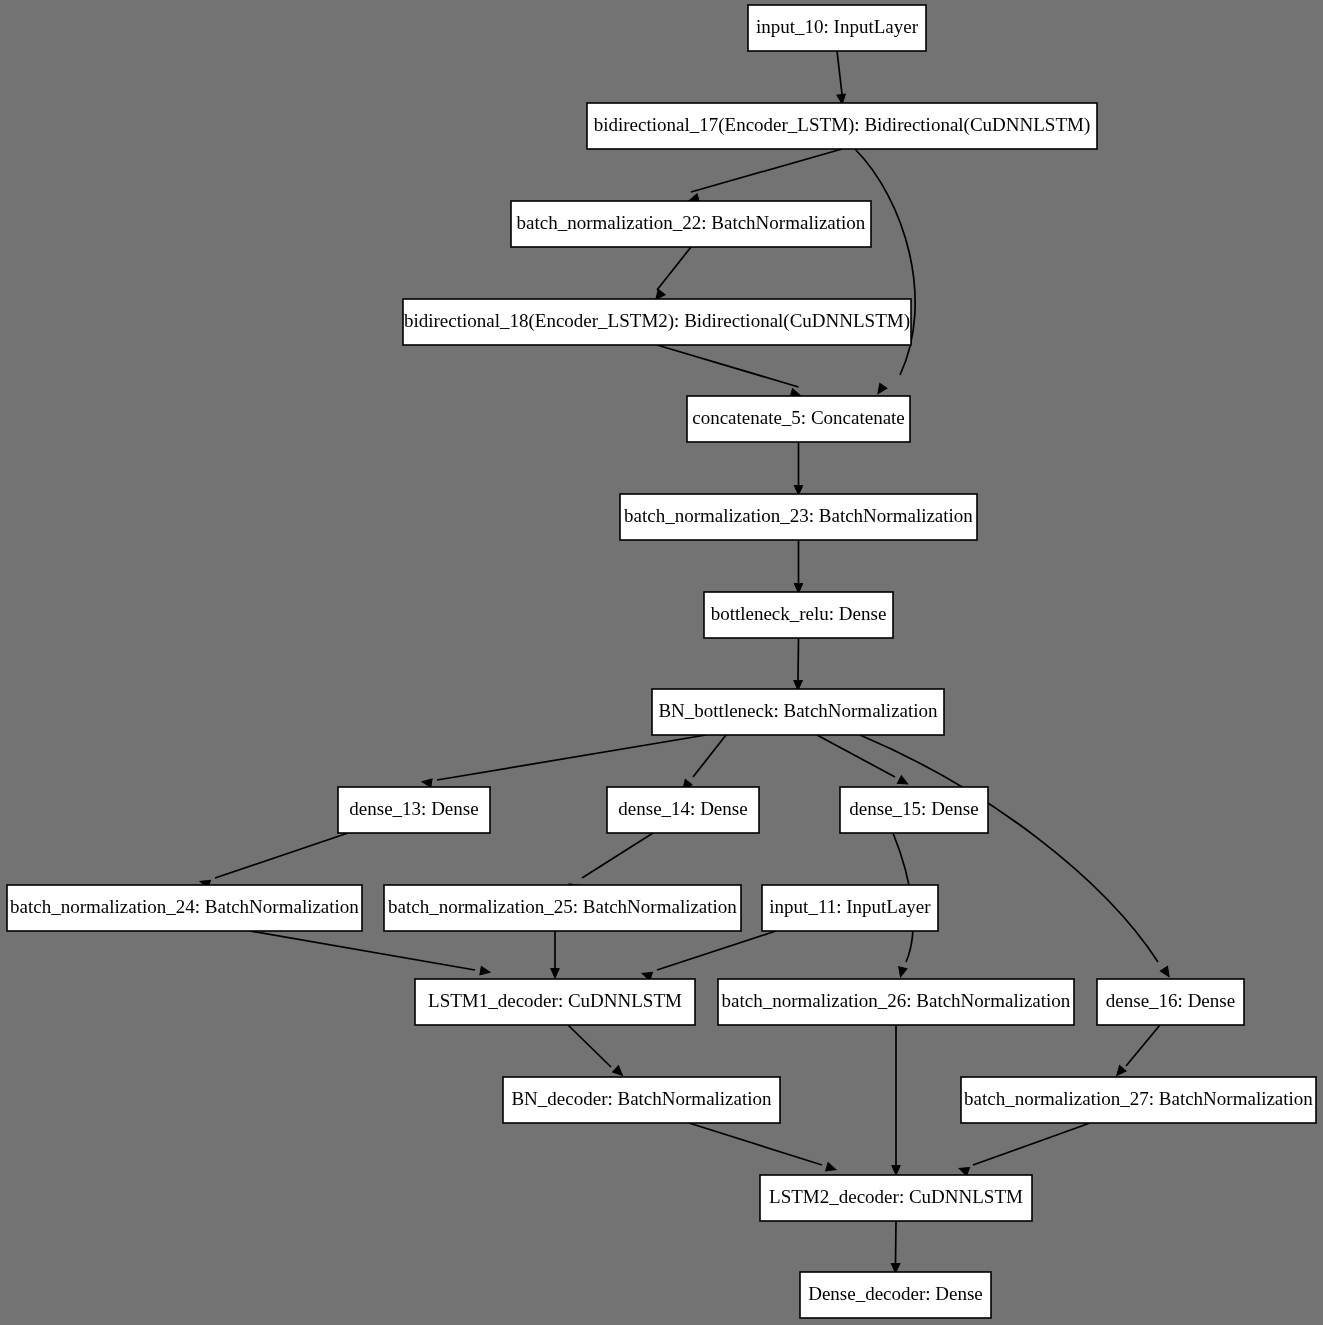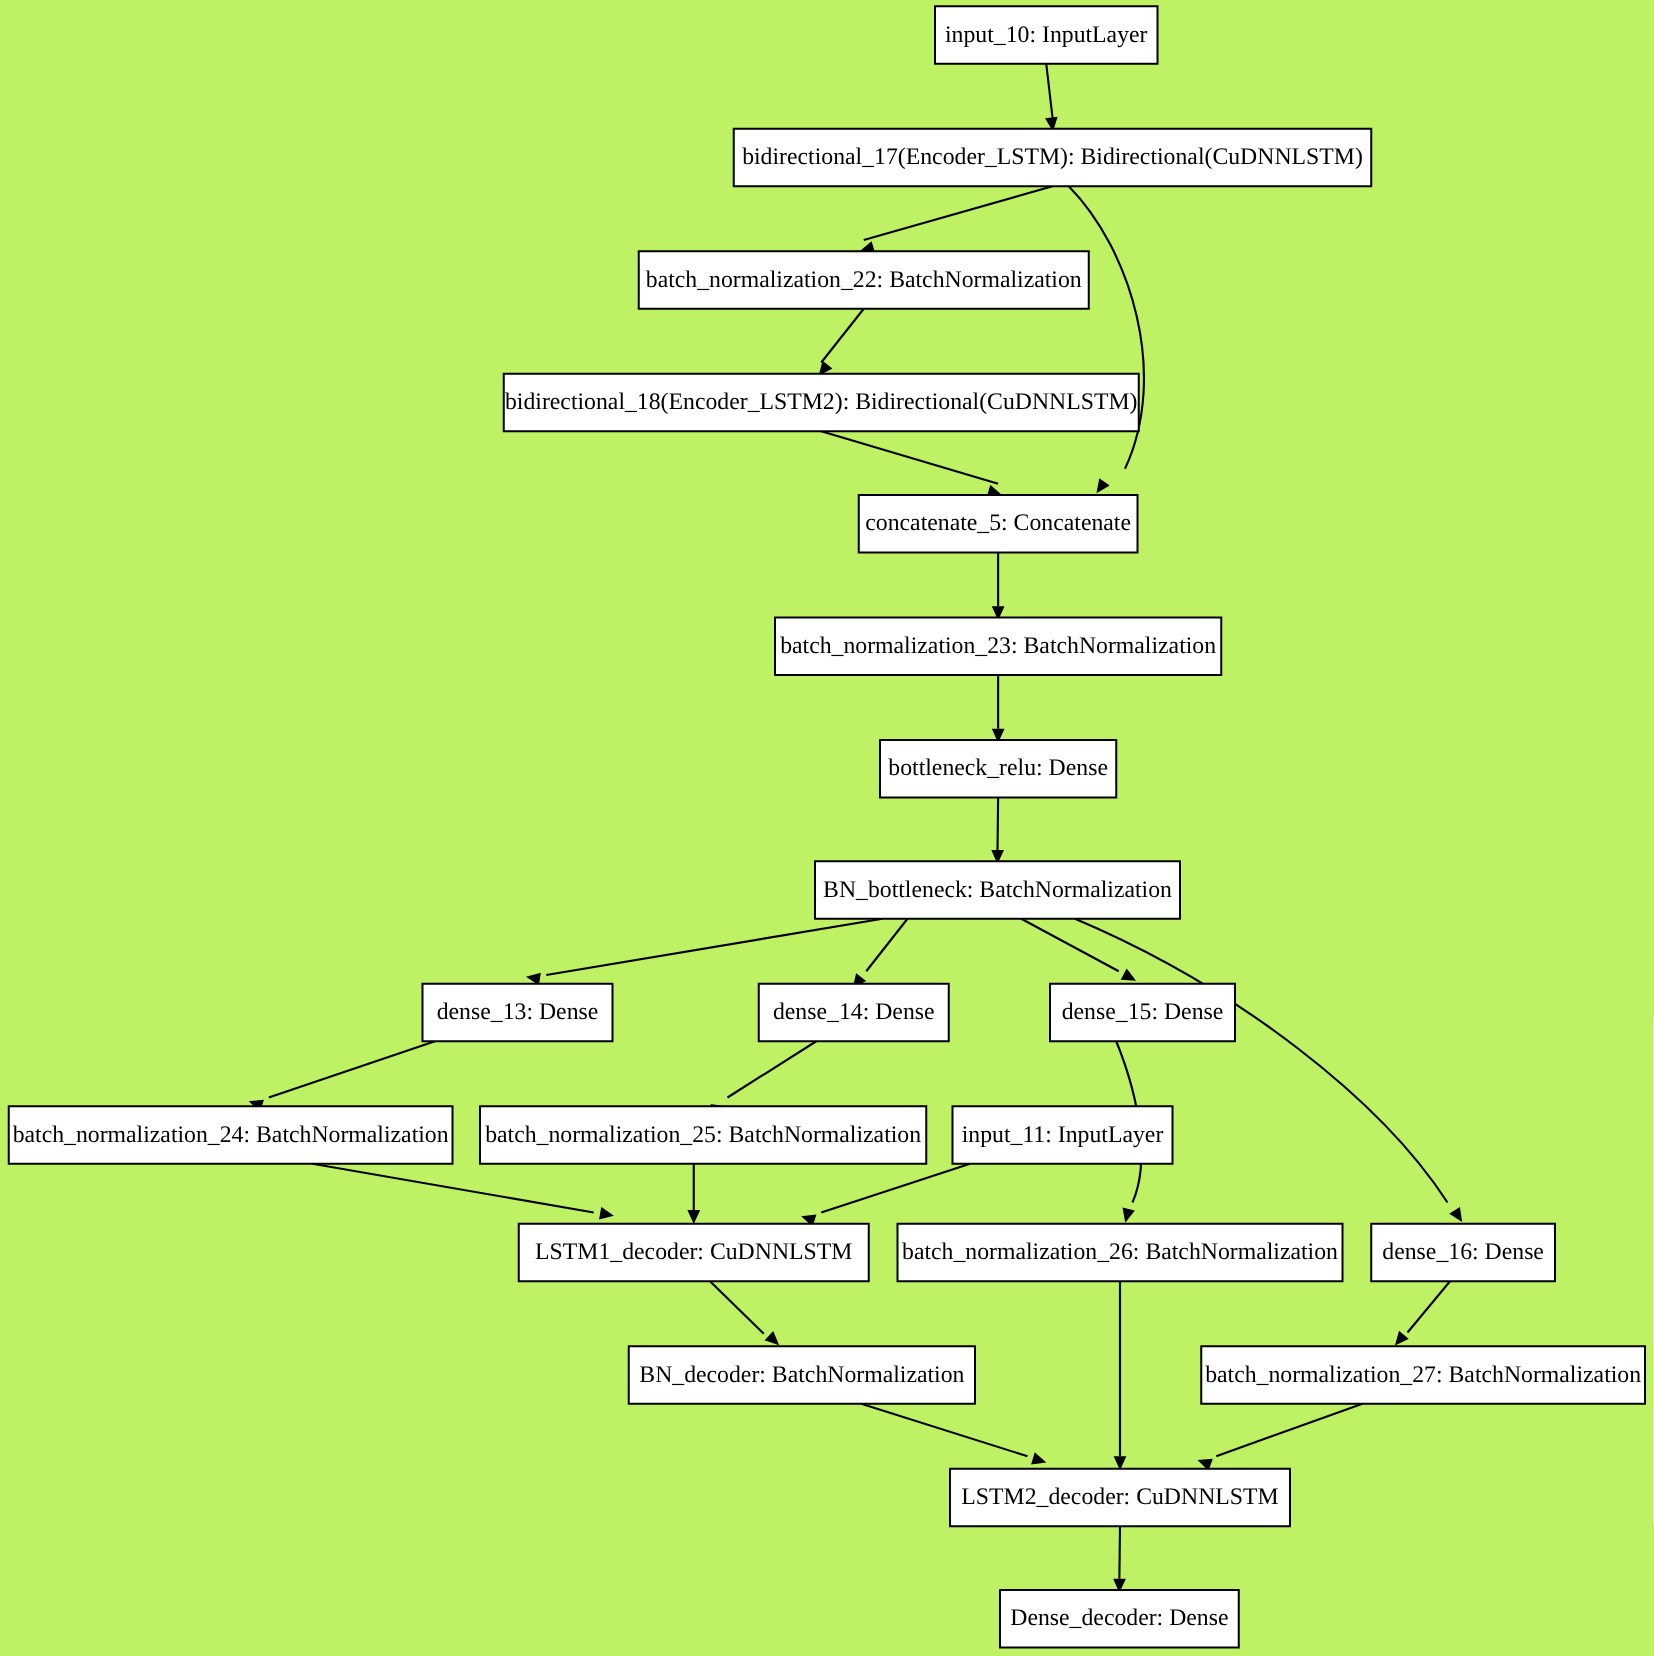--- a/index.html
+++ b/index.html
@@ -4,21 +4,21 @@
 <style>
   html, body {
     margin: 0;
     padding: 0;
     background: #ffffff;
   }
   #graph-root {
     position: relative;
     width: 1323px;
     height: 1325px;
-    background: #bef264;
+    background: #737373;
     font-family: "Liberation Serif", "DejaVu Serif", serif;
     overflow: hidden;
   }
   svg#graph-canvas {
     position: absolute;
     left: 0;
     top: 0;
     width: 1323px;
     height: 1325px;
   }

